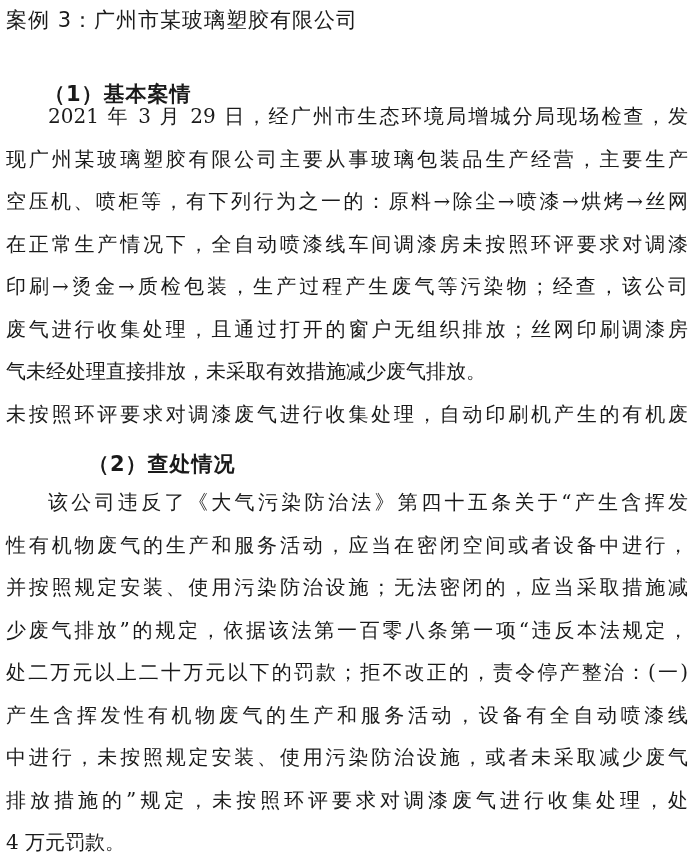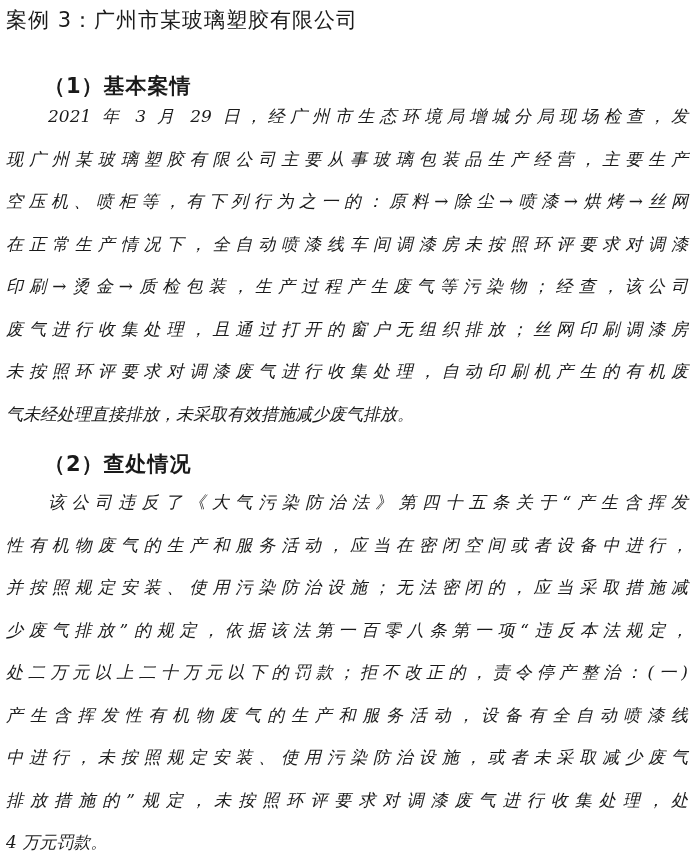--- a/index.html
+++ b/index.html
@@ -3,44 +3,44 @@
 <meta charset="utf-8">
 <style>
   html, body { margin:0; padding:0; background:#ffffff; }
   body { width:695px; height:868px; overflow:hidden; position:relative;
          font-family:"DejaVu Serif", "Liberation Serif", serif; color:#1a1a1a; }
   .title { position:absolute; left:6px; top:2px; font-size:21px; font-weight:normal;
            font-family:"DejaVu Sans", "Liberation Sans", sans-serif; letter-spacing:1px; line-height:36px; white-space:nowrap; }
   .heading { position:absolute; left:44px; font-size:21px; font-weight:bold;
              font-family:"DejaVu Sans", "Liberation Sans", sans-serif; letter-spacing:1px; line-height:36px; white-space:nowrap; }
   .para { position:absolute; left:6px; width:682px; }
-  .line { height:42.5px; line-height:42.5px; font-size:17px; white-space:nowrap;
-          text-align:justify; text-align-last:justify;font-style:italic; }
+  .line { height:42.5px; line-height:42.5px; font-size:20px; white-space:nowrap;
+          text-align:justify; text-align-last:justify; }
   .line.first { padding-left:42px; }
   .line.last { text-align-last:left; }
 </style>
 </head>
 <body>
 
 <div class="title">案例 3：广州市某玻璃塑胶有限公司</div>
 
-<div class="heading" style="top:68px;text-align:center;">（1）基本案情</div>
+<div class="heading" style="top:76px;text-align:center;">（1）基本案情</div>
 
 <div class="para" style="top:95px;">
   <div class="line first">2021 年 3 月 29 日，经广州市生态环境局增城分局现场检查，发</div>
   <div class="line">现广州某玻璃塑胶有限公司主要从事玻璃包装品生产经营，主要生产</div>
   <div class="line">空压机、喷柜等，有下列行为之一的：原料→除尘→喷漆→烘烤→丝网</div>
   <div class="line">在正常生产情况下，全自动喷漆线车间调漆房未按照环评要求对调漆</div>
   <div class="line">印刷→烫金→质检包装，生产过程产生废气等污染物；经查，该公司</div>
   <div class="line">废气进行收集处理，且通过打开的窗户无组织排放；丝网印刷调漆房</div>
+  <div class="line last">气未经处理直接排放，未采取有效措施减少废气排放。</div>
   <div class="line">未按照环评要求对调漆废气进行收集处理，自动印刷机产生的有机废</div>
-  <div class="line last">气未经处理直接排放，未采取有效措施减少废气排放。</div>
 </div>
 
-<div class="heading" style="top:446px;">（2）查处情况</div>
+<div class="heading" style="top:446px;margin-left:44px;">（2）查处情况</div>
 
 <div class="para" style="top:481px;">
   <div class="line first">该公司违反了《大气污染防治法》第四十五条关于“产生含挥发</div>
   <div class="line">性有机物废气的生产和服务活动，应当在密闭空间或者设备中进行，</div>
   <div class="line">并按照规定安装、使用污染防治设施；无法密闭的，应当采取措施减</div>
   <div class="line">少废气排放”的规定，依据该法第一百零八条第一项“违反本法规定，</div>
   <div class="line">处二万元以上二十万元以下的罚款；拒不改正的，责令停产整治：(一)</div>
   <div class="line">产生含挥发性有机物废气的生产和服务活动，设备有全自动喷漆线</div>
   <div class="line">中进行，未按照规定安装、使用污染防治设施，或者未采取减少废气</div>
   <div class="line">排放措施的”规定，未按照环评要求对调漆废气进行收集处理，处</div>

